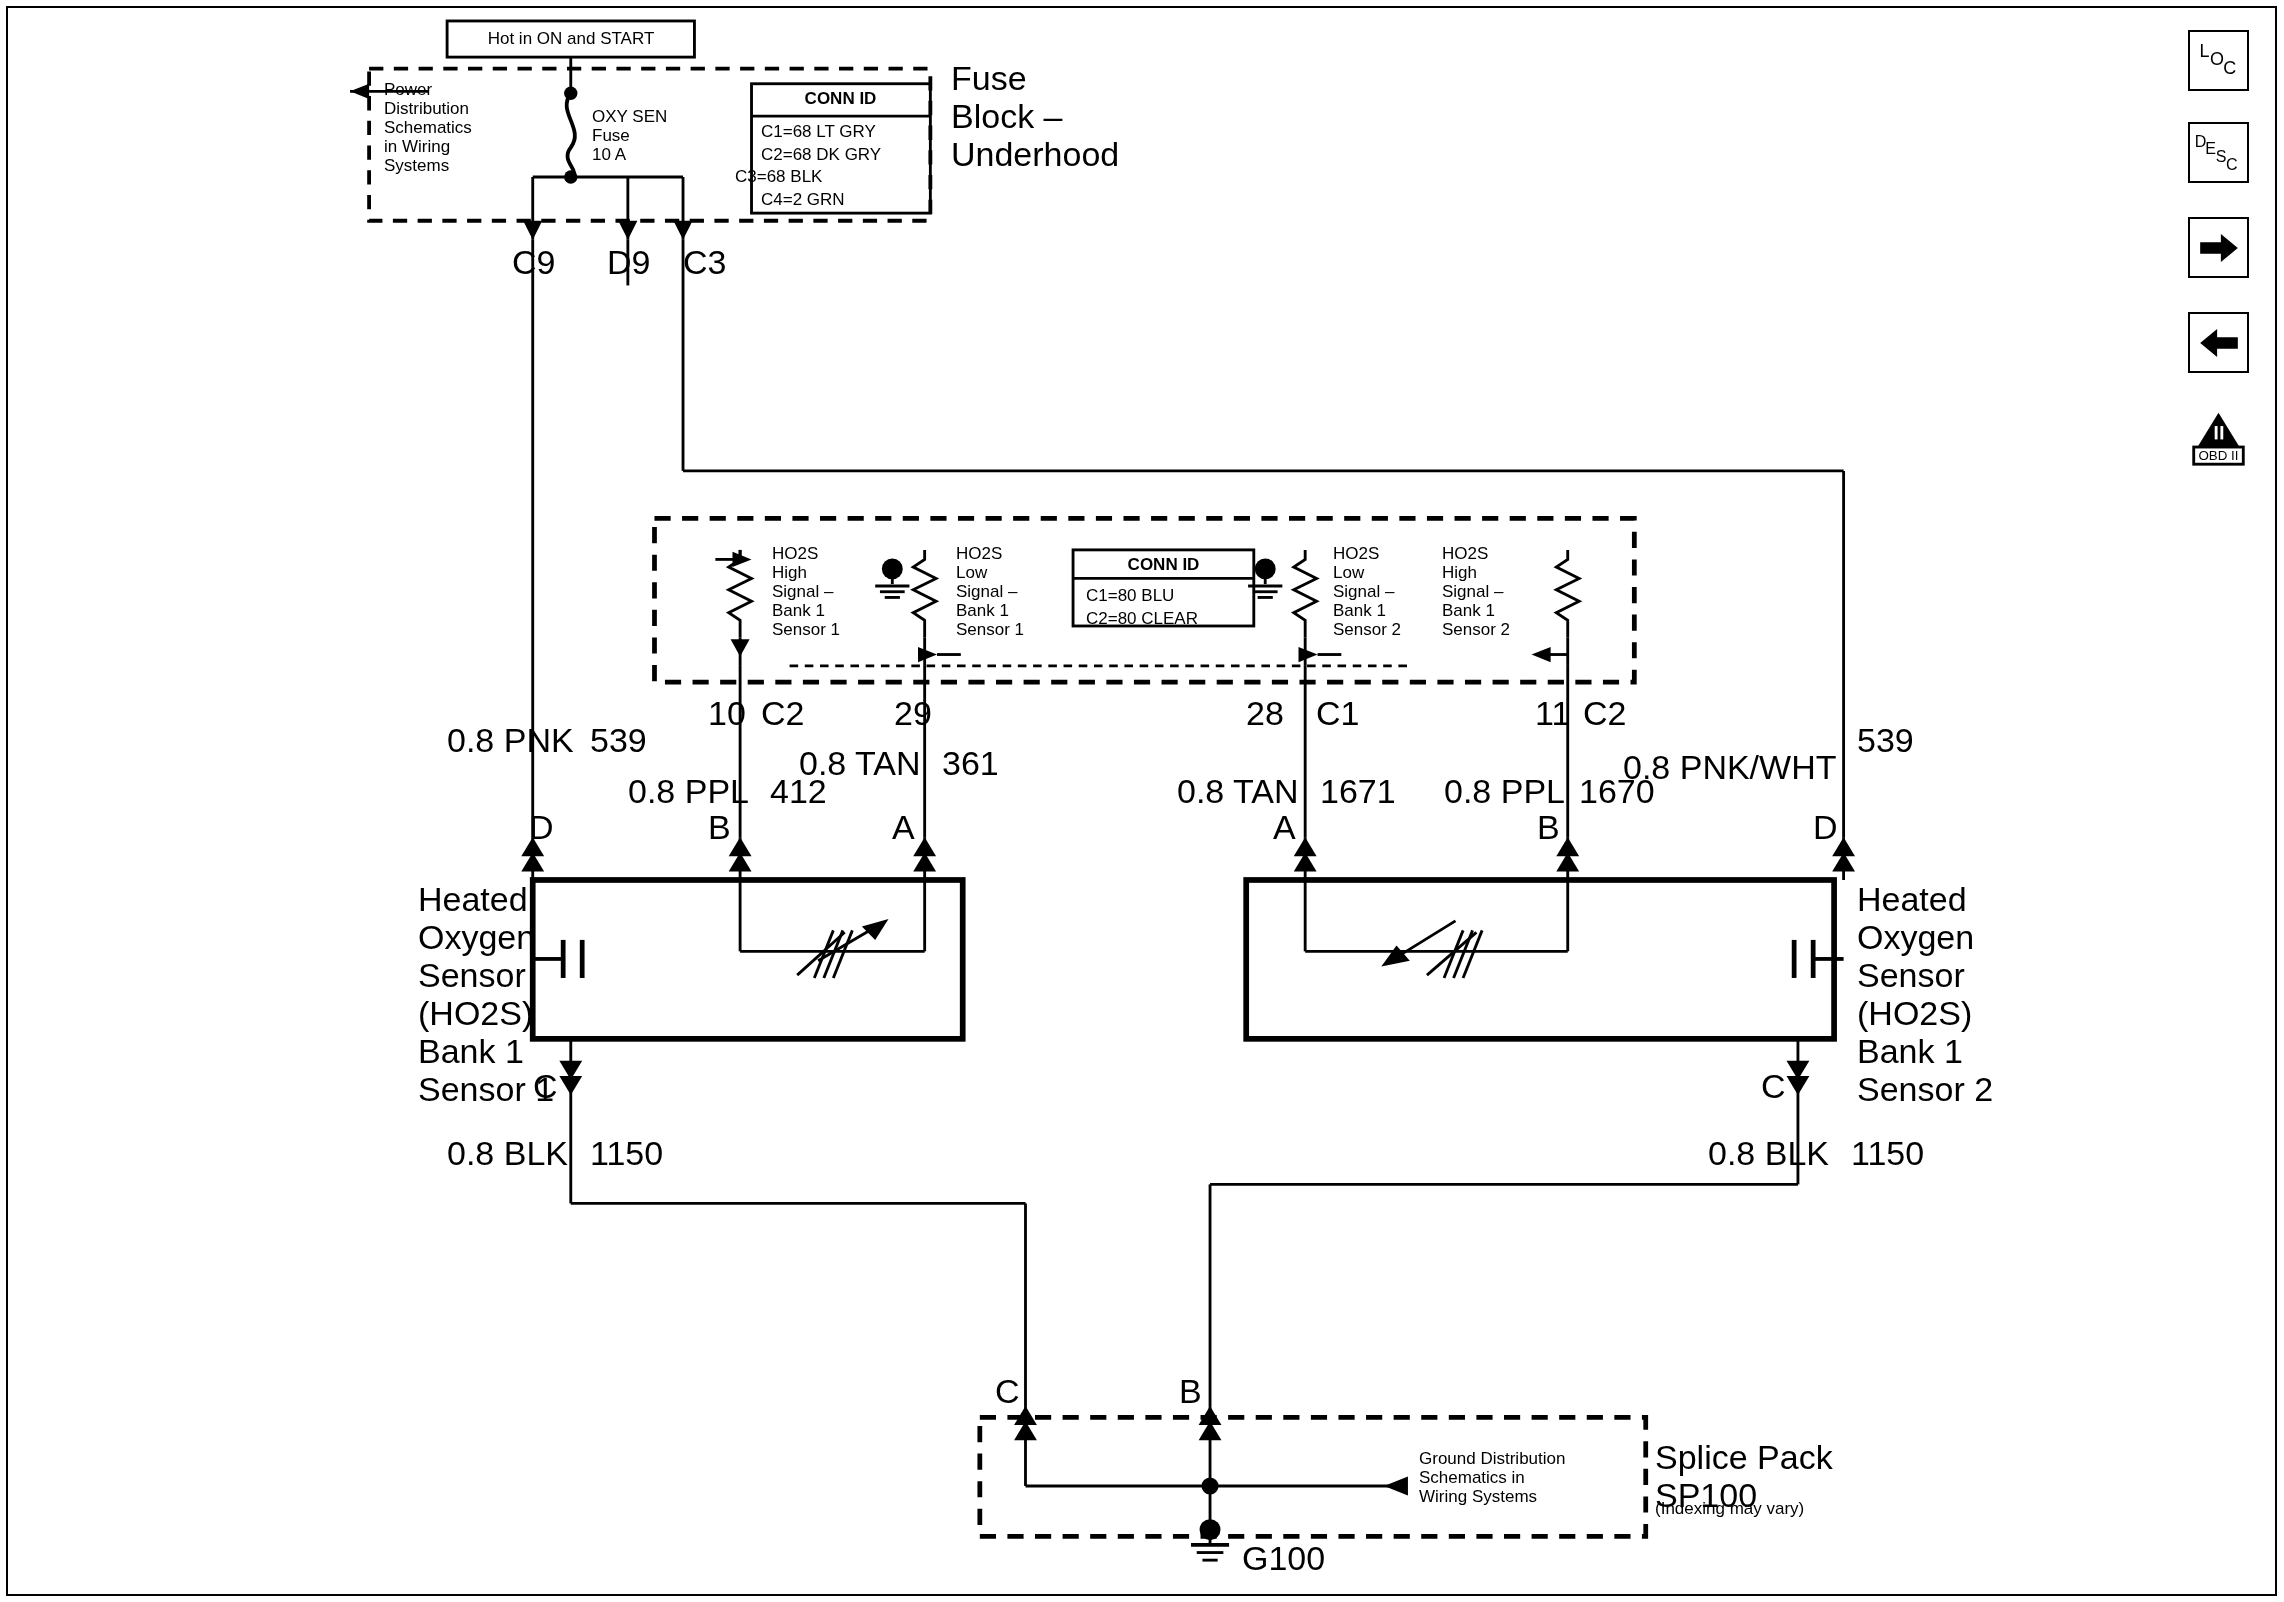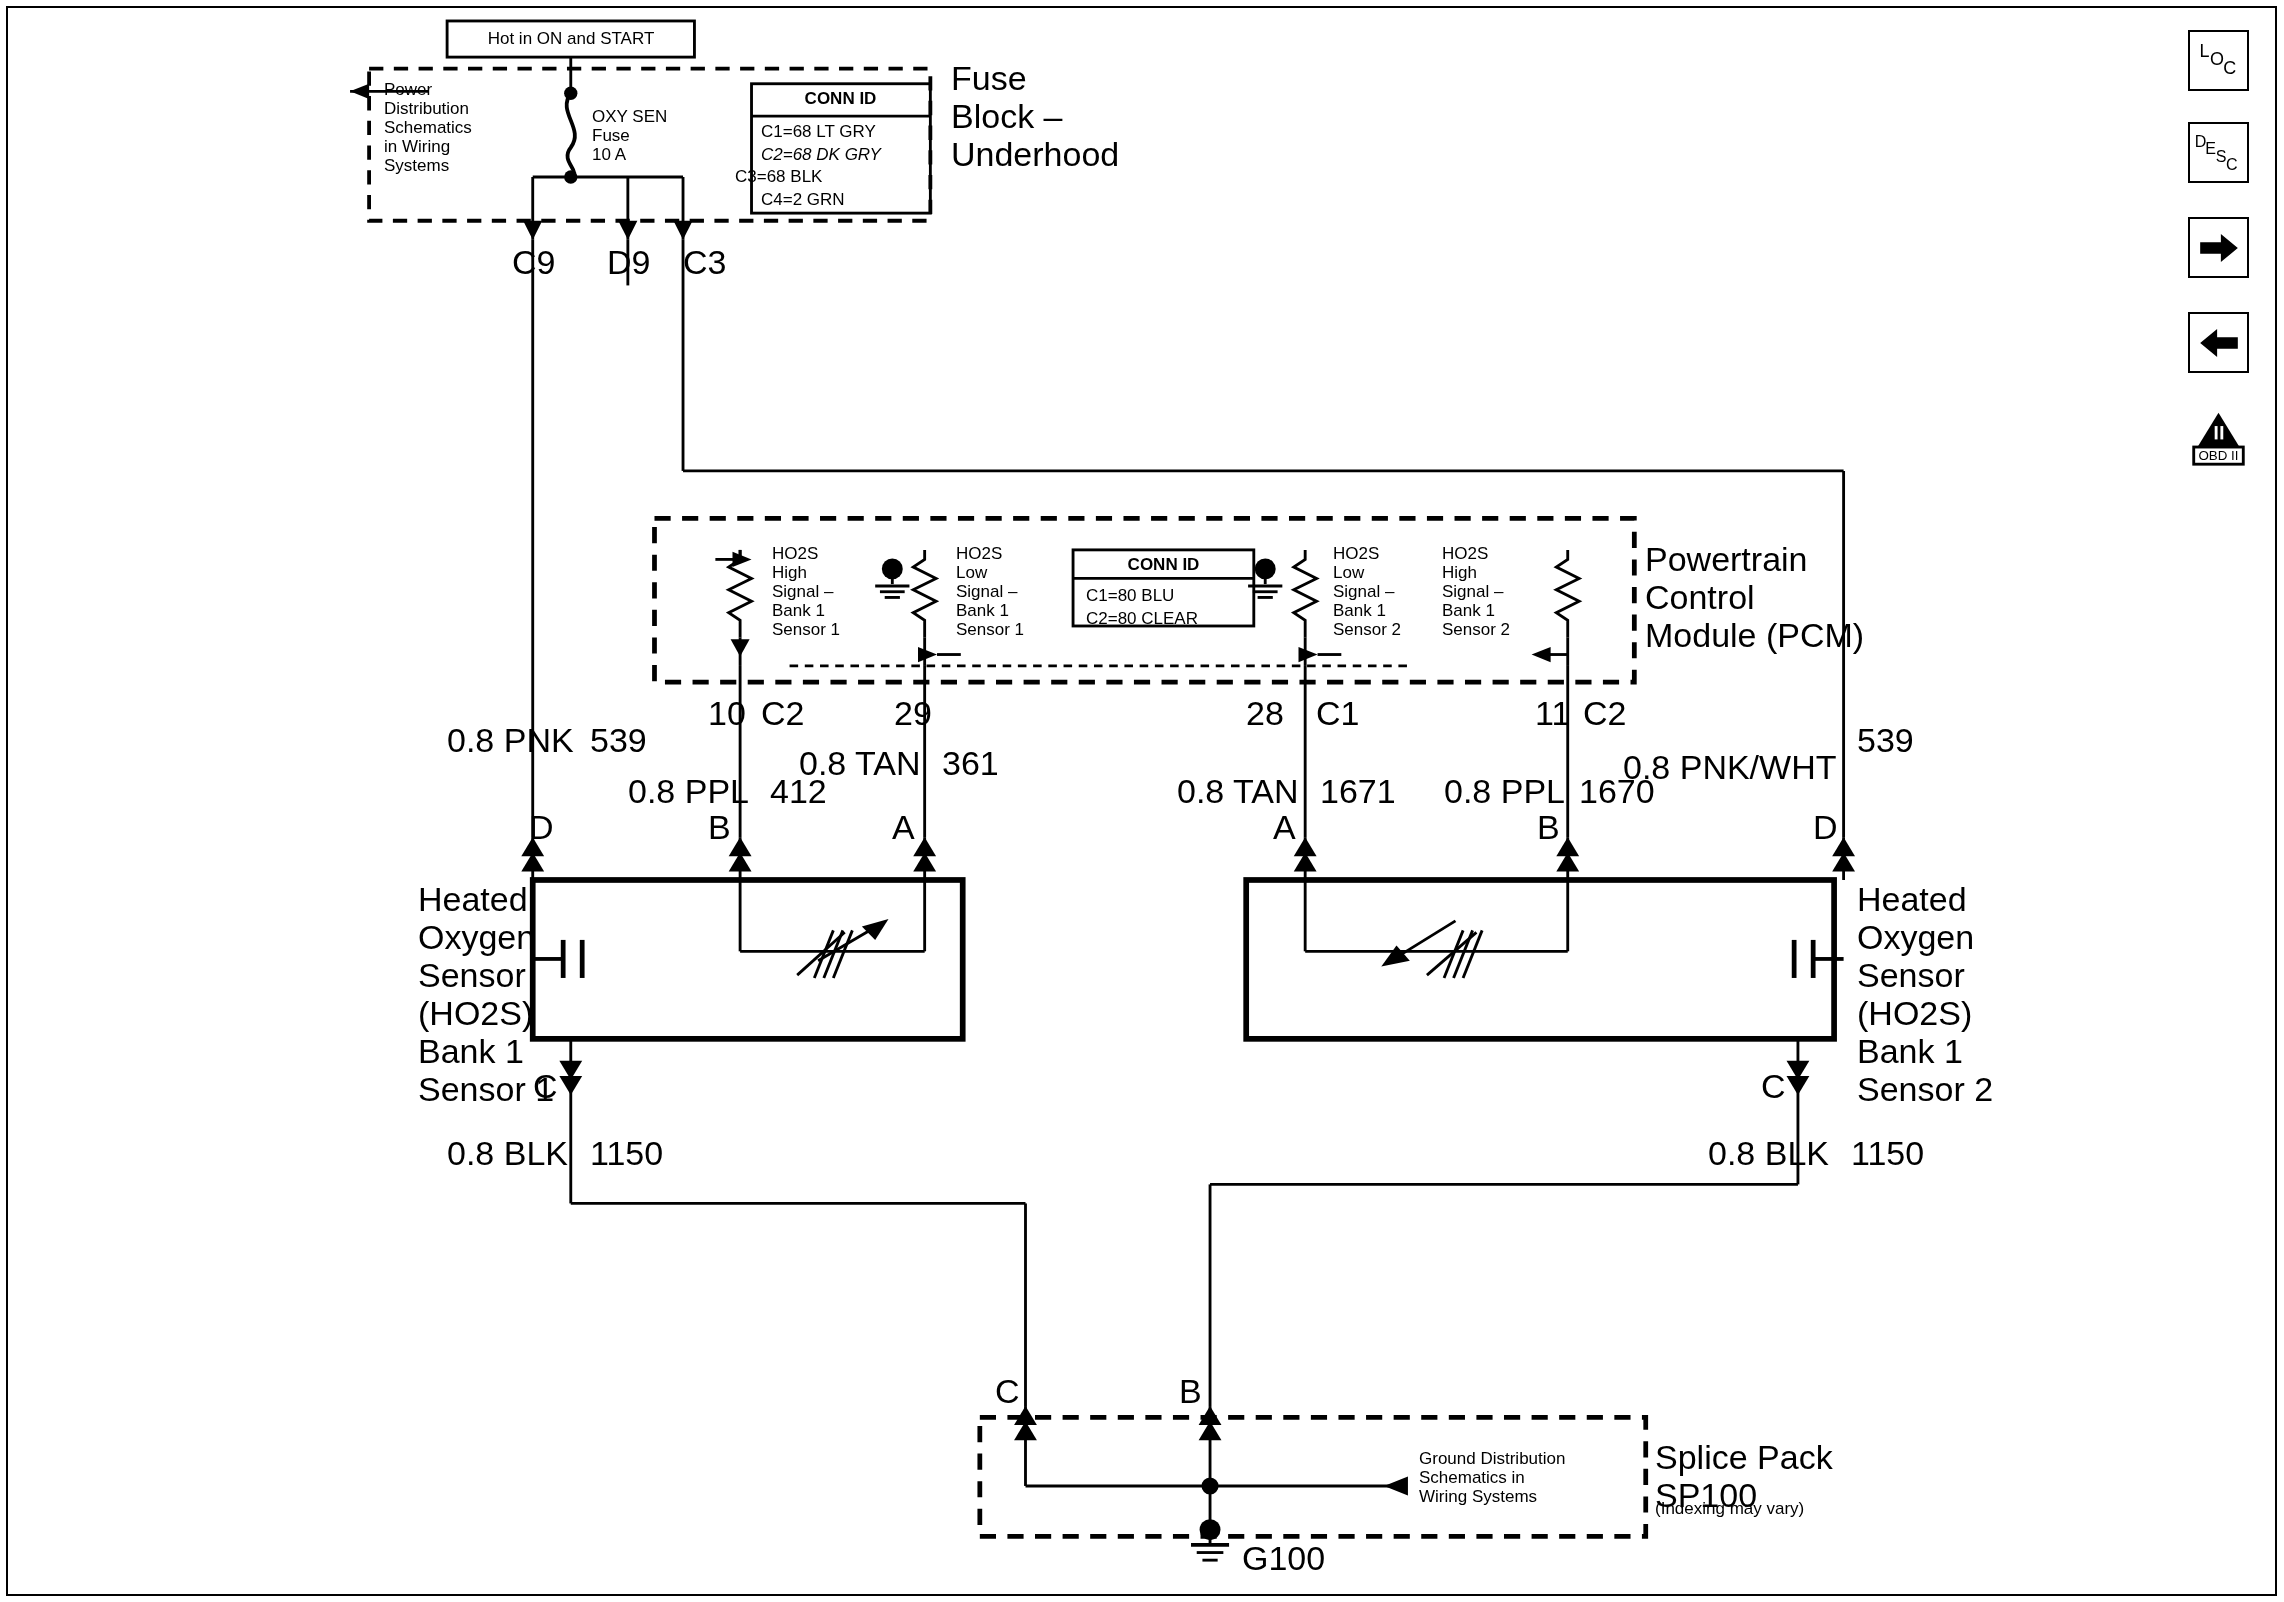--- a/index.html
+++ b/index.html
@@ -252,21 +252,21 @@
 Schematics
 in Wiring
 Systems</div>
 
   <div class="lbl s16" style="left:592px; top:107px; width:143px;">OXY SEN
 Fuse
 10 A</div>
 
   <div class="lbl s16 bold ctr" style="left:757px; top:89px; width:167px;">CONN ID</div>
   <div class="lbl s16" style="left:761px; top:122px;">C1=68 LT GRY</div>
-  <div class="lbl s16" style="left:761px; top:145px;font-style:italic;">C2=68 DK GRY</div>
+  <div class="lbl s16" style="left:761px; top:145px;">C2=68 DK GRY</div>
   <div class="lbl s16" style="left:735px; top:167px;">C3=68 BLK</div>
   <div class="lbl s16" style="left:761px; top:190px;">C4=2 GRN</div>
 
   <div class="lbl s24" style="left:951px; top:59px; width:209px;">Fuse
 Block –
 Underhood</div>
 
   <div class="lbl s24" style="left:512px; top:243px;">C9</div>
   <div class="lbl s24" style="left:607px; top:243px;">D9</div>
   <div class="lbl s24" style="left:683px; top:243px;">C3</div>
@@ -289,23 +289,20 @@
   <div class="lbl s16" style="left:1442px; top:544px; width:114px;">HO2S
 High
 Signal –
 Bank 1
 Sensor 2</div>
 
   <div class="lbl s16 bold ctr" style="left:1079px; top:555px; width:169px;">CONN ID</div>
   <div class="lbl s16" style="left:1086px; top:586px;">C1=80 BLU</div>
   <div class="lbl s16" style="left:1086px; top:609px;">C2=80 CLEAR</div>
 
-  <div class="lbl s24" style="left:1645px; top:540px; width:219px;">Powertrain
-Control
-Module (PCM)</div>
 
   <div class="lbl s24" style="left:708px; top:694px;">10</div>
   <div class="lbl s24" style="left:761px; top:694px;">C2</div>
   <div class="lbl s24" style="left:894px; top:694px;">29</div>
   <div class="lbl s24" style="left:1246px; top:694px;">28</div>
   <div class="lbl s24" style="left:1316px; top:694px;">C1</div>
   <div class="lbl s24" style="left:1535px; top:694px;">11</div>
   <div class="lbl s24" style="left:1583px; top:694px;">C2</div>
 
   <div class="lbl s24" style="left:447px; top:721px;">0.8 PNK</div>

